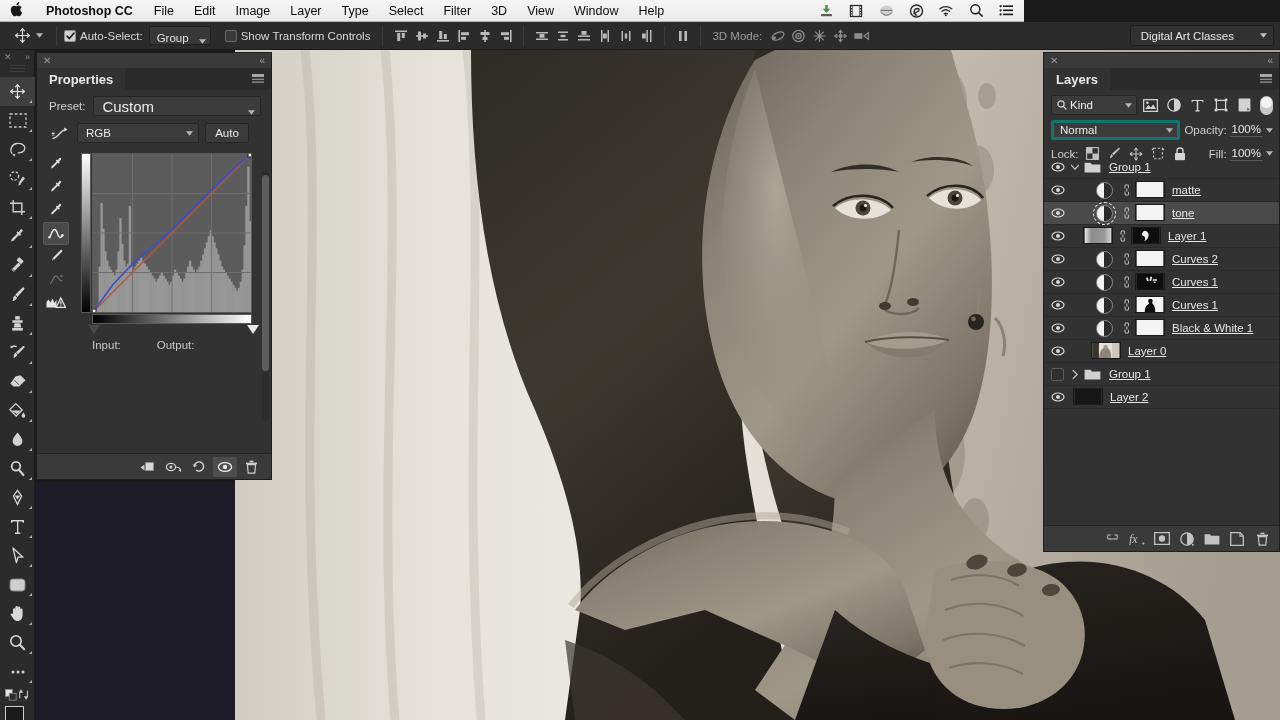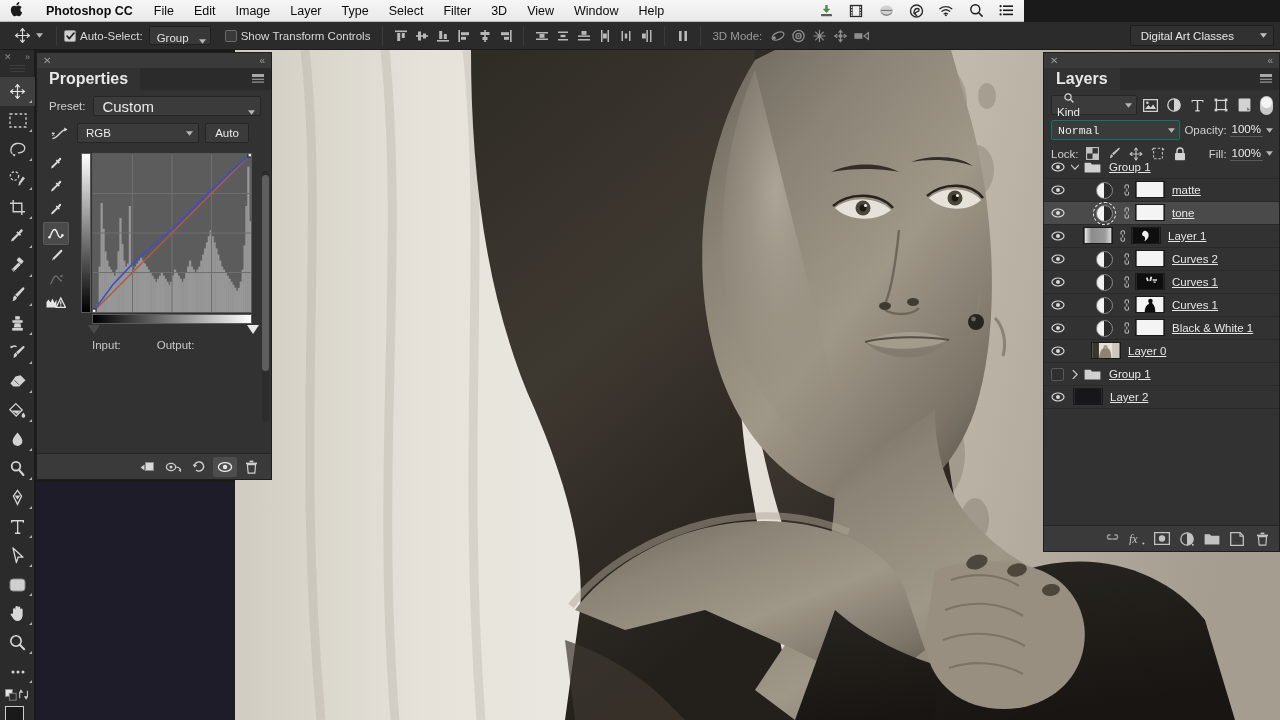--- a/index.html
+++ b/index.html
@@ -88,21 +88,21 @@
   .props {
     position:absolute; top:52px; left:36px; width:236px; height:428px;
     background:#323232; border:1px solid #1e1e1e;
   }
   .panel-top { height:15px; display:flex; align-items:center;
                justify-content:space-between; padding:0 6px;
                background:#3a3a3a; color:#9a9a9a; font-size:10px; }
   .panel-tabs { height:22px; background:#2b2b2b; display:flex; align-items:stretch;
                 position:relative; }
   .panel-tab { background:#323232; padding:0 12px; display:flex; align-items:center;
-               font-size:16px; color:#e8e8e8; font-weight:bold; }
+               font-size:13px; color:#e8e8e8; font-weight:bold; }
   .panel-menu { margin-left:auto; display:flex; align-items:center; padding-right:7px; }
   .adj-head { display:flex; align-items:center; gap:7px; padding:9px 10px 4px 12px; }
   .adj-ic { width:18px; height:18px; display:flex; align-items:center;
             justify-content:center; }
   .adj-ic.boxed { background:#4a4a4a; border:1px solid #5c5c5c; border-radius:2px; }
   .adj-name { font-size:11.5px; color:#e3e3e3; margin-left:4px; }
   .row { display:flex; align-items:center; padding:0 10px 0 12px; gap:8px; }
   .row-label { font-size:11.5px; color:#cfcfcf; }
   .preset-combo {
     flex:1; background:#3b3b3b; border:1px solid #252525; border-radius:2px;
@@ -157,23 +157,23 @@
                 display:flex; align-items:center; justify-content:space-between;
                 padding:0 4px 0 5px; color:#eaeaea; font-size:11.5px; }
   .kind-ic { width:20px; height:20px; display:flex; align-items:center;
              justify-content:center; }
   .kind-toggle { width:13px; height:19px; border-radius:7px;
                  background:#c9c9c9; margin-left:2px; position:relative; }
   .kind-toggle::after { content:""; position:absolute; left:1px; top:1px;
                         width:11px; height:11px; border-radius:50%; background:#f4f4f4; }
   .blend-row { display:flex; align-items:center; padding:2px 6px 2px 7px; gap:4px; }
   .blend-combo { width:155px; height:20px; background:#3b3b3b;
-                 border:1px solid #0f766e; border-radius:2px;
+                 border:3px solid #0f766e; border-radius:2px;
                  display:flex; align-items:center; justify-content:space-between;
-                 padding:0 4px 0 6px; color:#eaeaea; font-size:11.5px;font-family:Liberation Mono, monospace; }
+                 padding:0 4px 0 6px; color:#eaeaea; font-size:11.5px; }
   .num-field { display:flex; align-items:center; gap:3px; font-size:11.5px;
                color:#cfcfcf; }
   .num-val { color:#eaeaea; border-bottom:1px solid #5a5a5a; padding:0 2px 1px; }
   .lock-row { display:flex; align-items:center; padding:3px 6px 4px 7px; gap:5px;
               font-size:11.5px; color:#cfcfcf; }
   .lock-ic { width:17px; height:17px; display:flex; align-items:center;
              justify-content:center; }
   .layer-list { position:absolute; top:103px; left:0; width:100%; height:410px;
                 overflow:hidden; }
   .lrow { display:flex; align-items:center; height:23px;
@@ -1036,21 +1036,21 @@
         <svg width="12" height="10" viewBox="0 0 12 10">
             <rect width="12" height="3" y="0" fill="#a8a8a8"></rect>
             <rect width="12" height="1.4" y="4.6" fill="#8a8a8a"></rect>
             <rect width="12" height="1.4" y="7.4" fill="#8a8a8a"></rect>
           </svg>
       </div>
     </div>
 
     <div class="kind-row">
       <div class="kind-combo">
-        <span style="display:flex;align-items:center;gap:3px;flex-direction:column;">
+        <span style="display:flex;align-items:center;gap:3px;">
           <svg width="10" height="10" viewBox="0 0 10 10">
               <circle cx="4" cy="4" r="3.1" fill="none" stroke="#dcdcdc" stroke-width="1.2"></circle>
               <path d="M6.4 6.4L9 9" stroke="#dcdcdc" stroke-width="1.3" stroke-linecap="round"></path>
             </svg>
           <span>Kind</span>
         </span>
         <svg class="caret" viewBox="0 0 8 5">
             <path d="M0 0l4 5 4-5z" fill="#b6b6b6"></path>
           </svg>
       </div>

